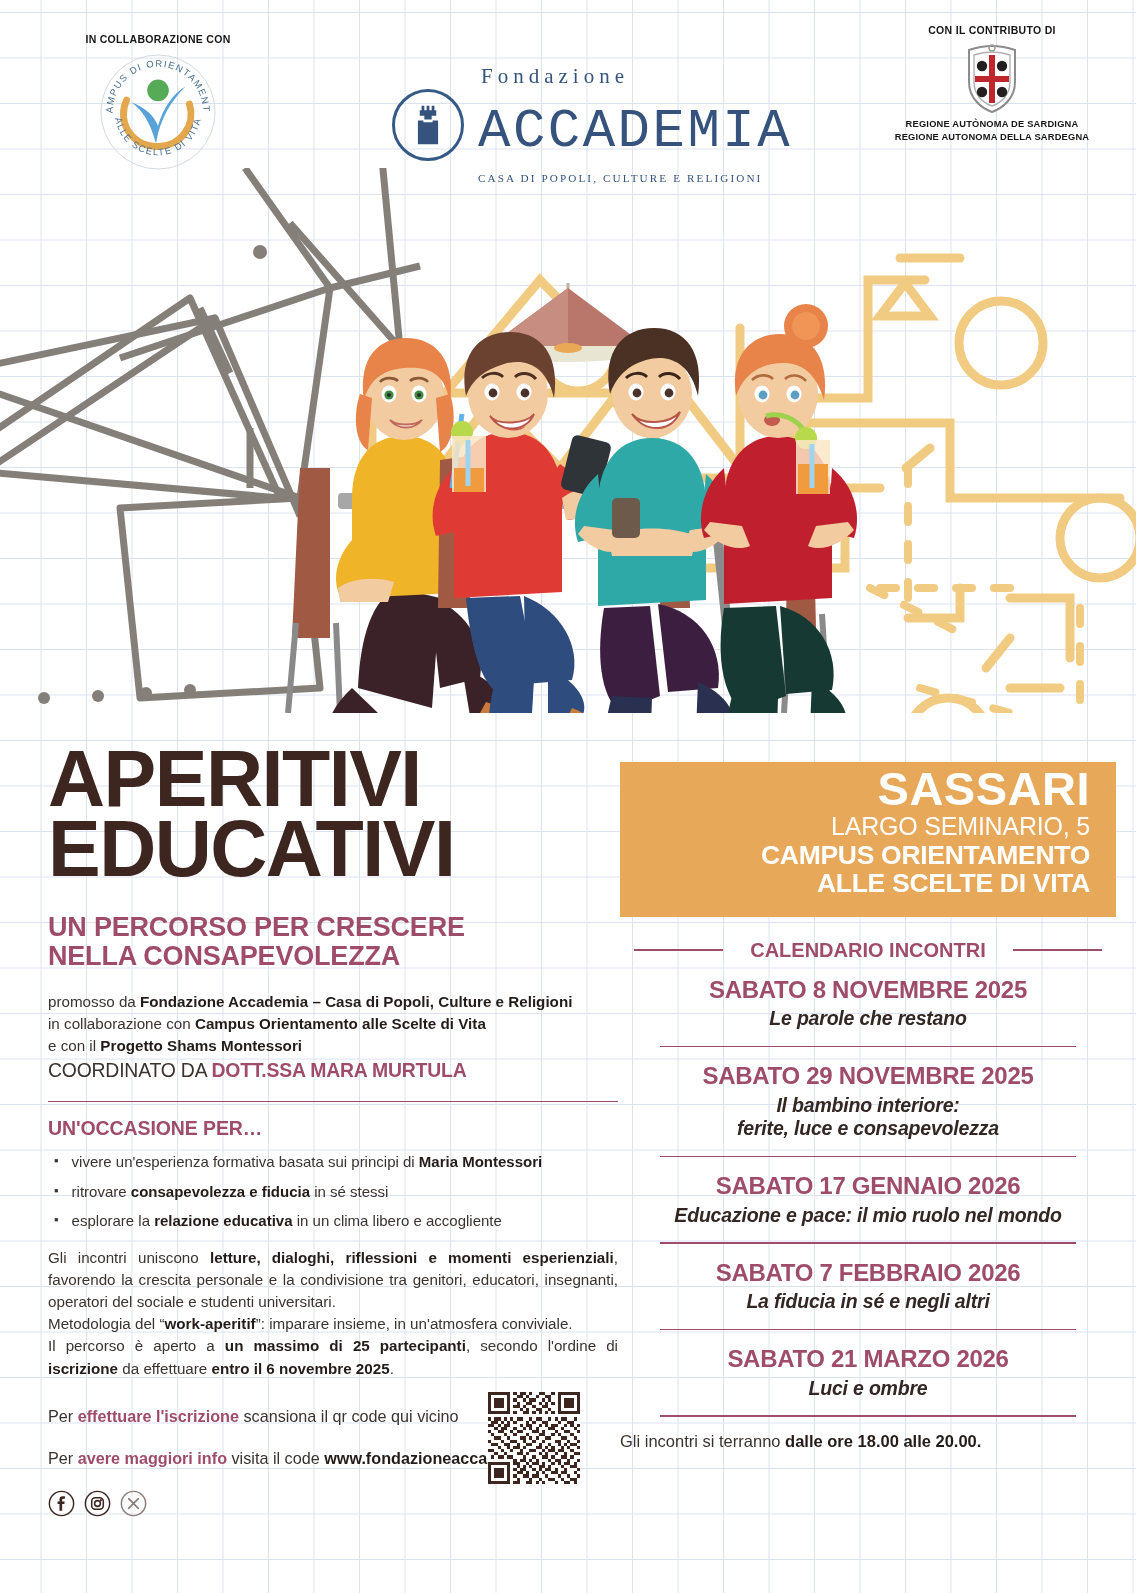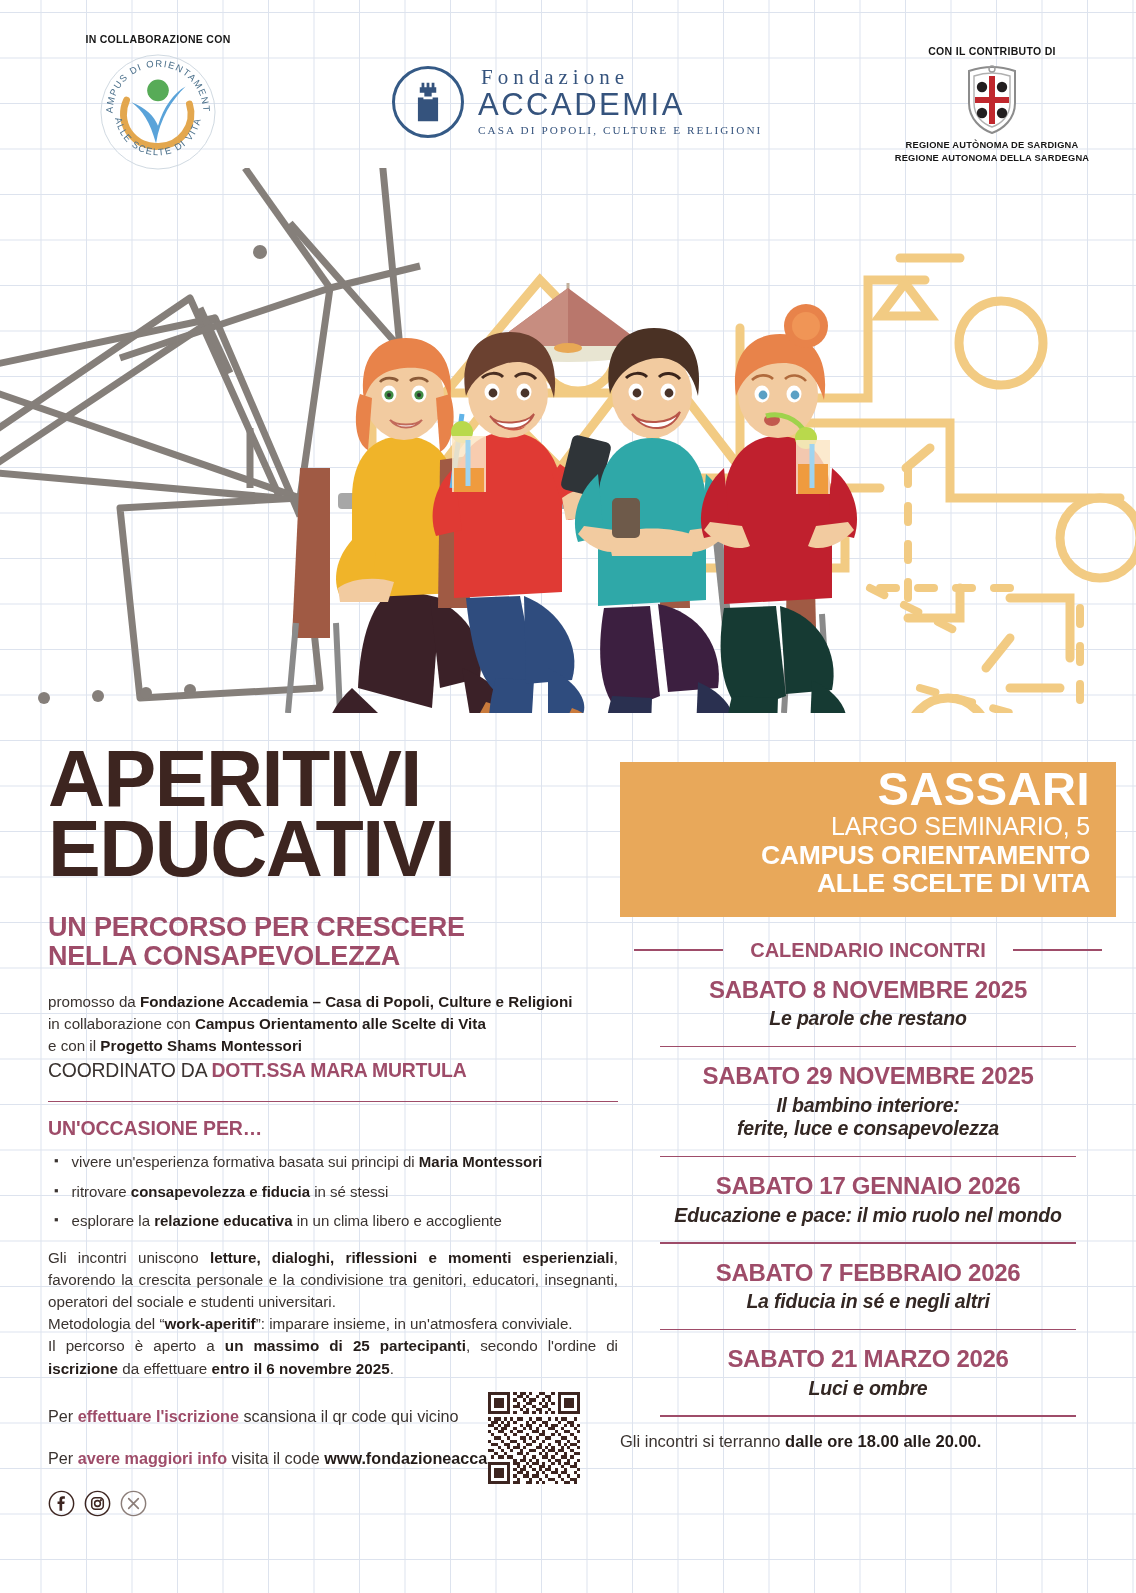--- a/index.html
+++ b/index.html
@@ -26,43 +26,43 @@
 
   
   .header{
     position:absolute; top:0; left:0; right:0; height:165px;
   }
   .hdr-label{
     font-size:10.5px; font-weight:bold; letter-spacing:.3px;
     color:#161616; text-align:center; white-space:nowrap;
   }
   .hdr-left{ position:absolute; left:18px; top:33px; width:280px; text-align:center;}
-  .hdr-right{ position:absolute; right:4px; top:45px; width:280px; text-align:center;}
+  .hdr-right{ position:absolute; right:4px; top:24px; width:280px; text-align:center;}
   .hdr-center{ position:absolute; left:392px; top:66px; display:flex; align-items:center; gap:14px;}
 
   
   .collab-logo{ position:relative; width:118px; height:118px; margin:8px auto 0;}
 
   
   .acc-mark{
     width:72px;height:72px;border-radius:50%;
     border:3px solid #355a86; position:relative; flex:0 0 auto;
   }
   .acc-word{ line-height:1; }
   .acc-fond{
     font-size:21px; color:#35537d; letter-spacing:5px;
     font-family:"Liberation Serif", serif; padding-left:3px;
   }
   .acc-name{
-    font-size:31px; color:#35537d; letter-spacing:2.5px; font-weight:400;
-    font-family:Liberation Sans, sans-serif; margin-top:1px;
+    font-size:54px; color:#35537d; letter-spacing:2.5px; font-weight:400;
+    font-family:Liberation Mono, monospace; margin-top:18px;
   }
   .acc-sub{
     font-size:11.2px; color:#35537d; letter-spacing:2.1px;
-    font-family:"Liberation Serif", serif; margin-top:5px;
+    font-family:"Liberation Serif", serif; margin-top:14px;
   }
 
   .sard-crest{ width:62px;height:72px;margin:6px auto 4px; }
   .sard-txt{ font-size:9.3px;font-weight:bold;color:#161616;line-height:1.35;letter-spacing:.2px;}
 
   
   .illo{
     position:absolute; top:168px; left:0; width:1136px; height:545px;
     overflow:hidden;
   }

